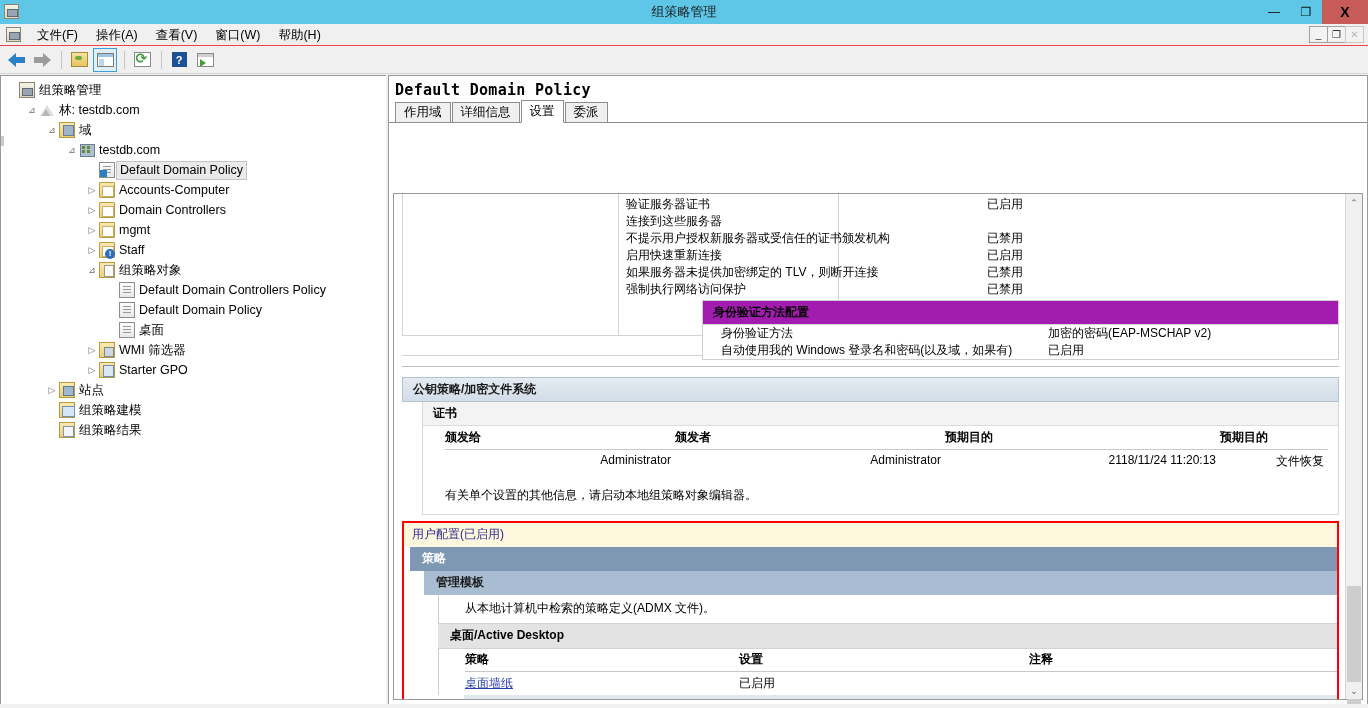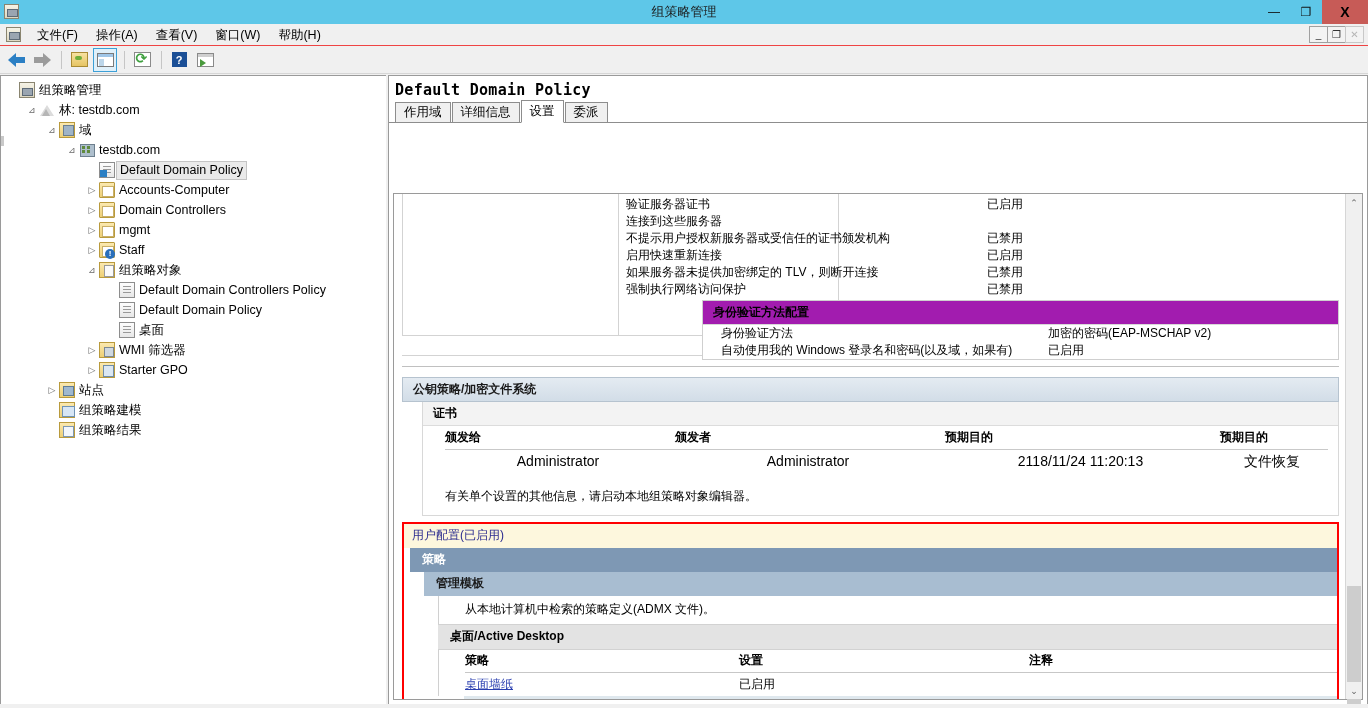--- a/index.html
+++ b/index.html
@@ -274,22 +274,22 @@
   }
   .tbl { width: 100%; border-collapse: collapse; }
   .tbl th {
     text-align: left;
     font-weight: bold;
     font-size: 12px;
     padding: 3px 4px 3px 0;
     border-bottom: 1px solid #c9c9c9;
   }
   .tbl td {
-    text-align: center;
-    font-size: 14px;
+    text-align: right;
+    font-size: 12px;
     padding: 3px 4px 3px 0;
     vertical-align: top;
   }
 
   
   #frag {
     position: relative;
     height: 180px;
   }
   #frag .col-a { position:absolute; left:0;   top:0; bottom:37px; width:1px; background:#d3d3d3;}

